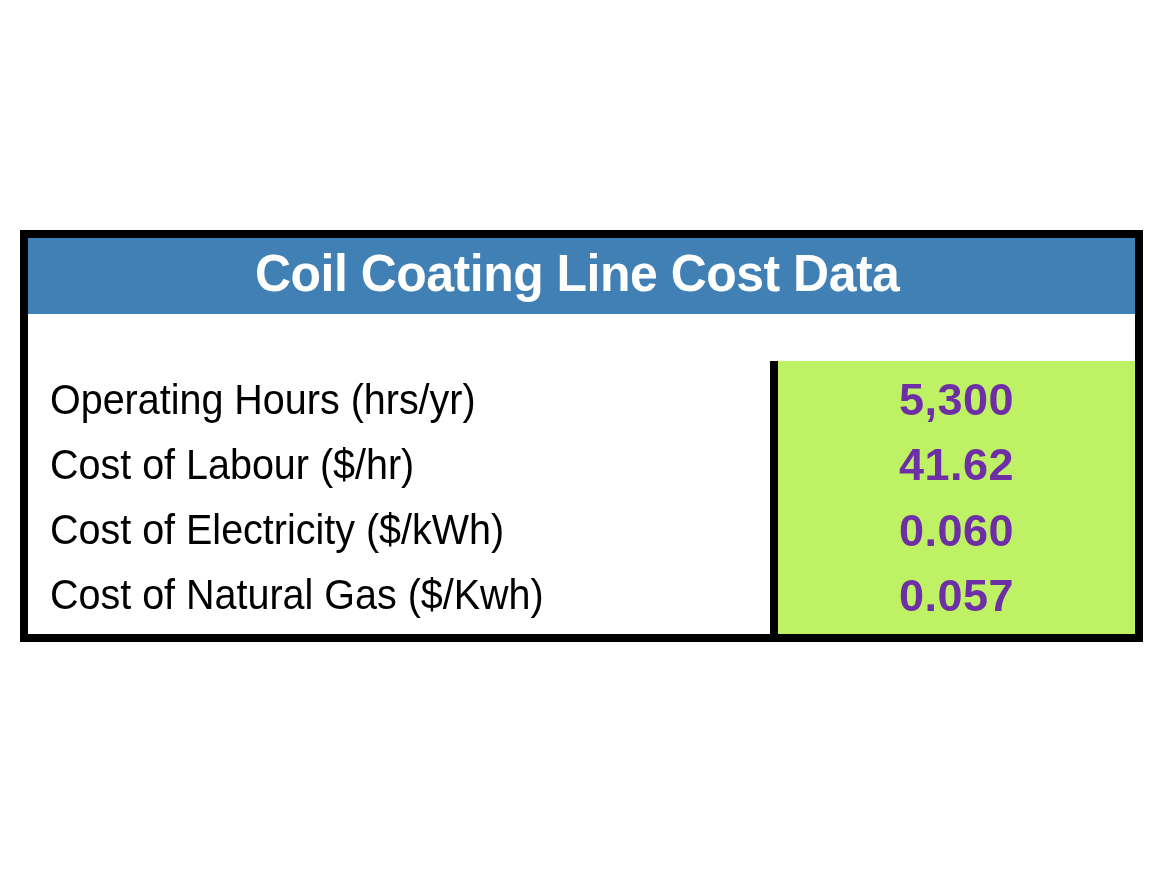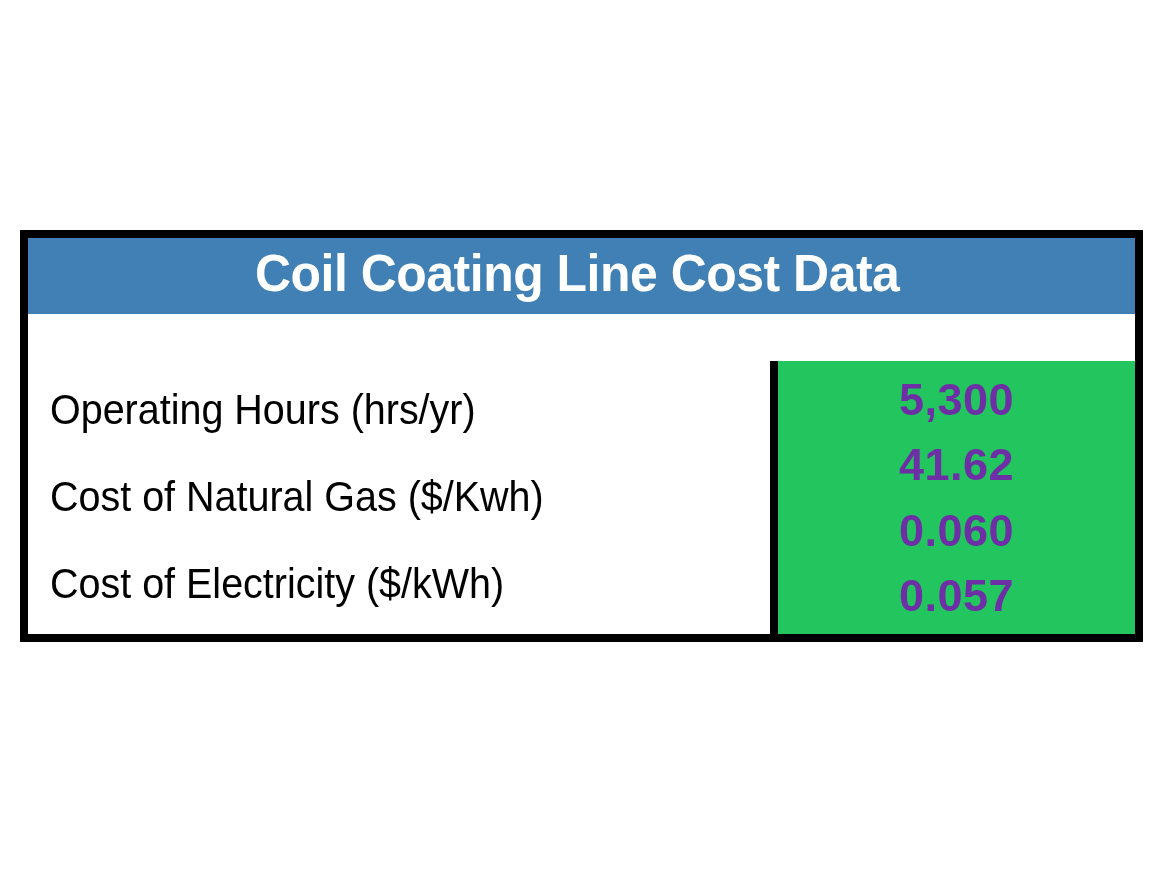--- a/index.html
+++ b/index.html
@@ -77,21 +77,21 @@
     padding: 6px 0 6px 22px;
   }
 
   .column-divider {
     flex: 0 0 8px;
     background: #000000;
   }
 
   .value-column {
     flex: 1 1 auto;
-    background: #22c55e;
+    background: #bef264;
     display: flex;
     flex-direction: column;
     box-sizing: border-box;
     padding: 6px 0 6px 0;
   }
 
   
   .row {
     flex: 1 1 0;
     display: flex;
@@ -137,24 +137,27 @@
       <span class="table-header-title">Coil Coating Line Cost Data</span>
     </div>
 
     <div class="table-body">
 
       <div class="label-column">
         <div class="row">
           <span class="row-label">Operating Hours (hrs/yr)</span>
         </div>
         <div class="row">
-          <span class="row-label">Cost of Natural Gas ($/Kwh)</span>
+          <span class="row-label">Cost of Labour ($/hr)</span>
         </div>
         <div class="row">
           <span class="row-label">Cost of Electricity ($/kWh)</span>
+        </div>
+        <div class="row">
+          <span class="row-label">Cost of Natural Gas ($/Kwh)</span>
         </div>
       </div>
 
       <div class="column-divider"></div>
 
       <div class="value-column">
         <div class="row">
           <span class="row-value">5,300</span>
         </div>
         <div class="row">

